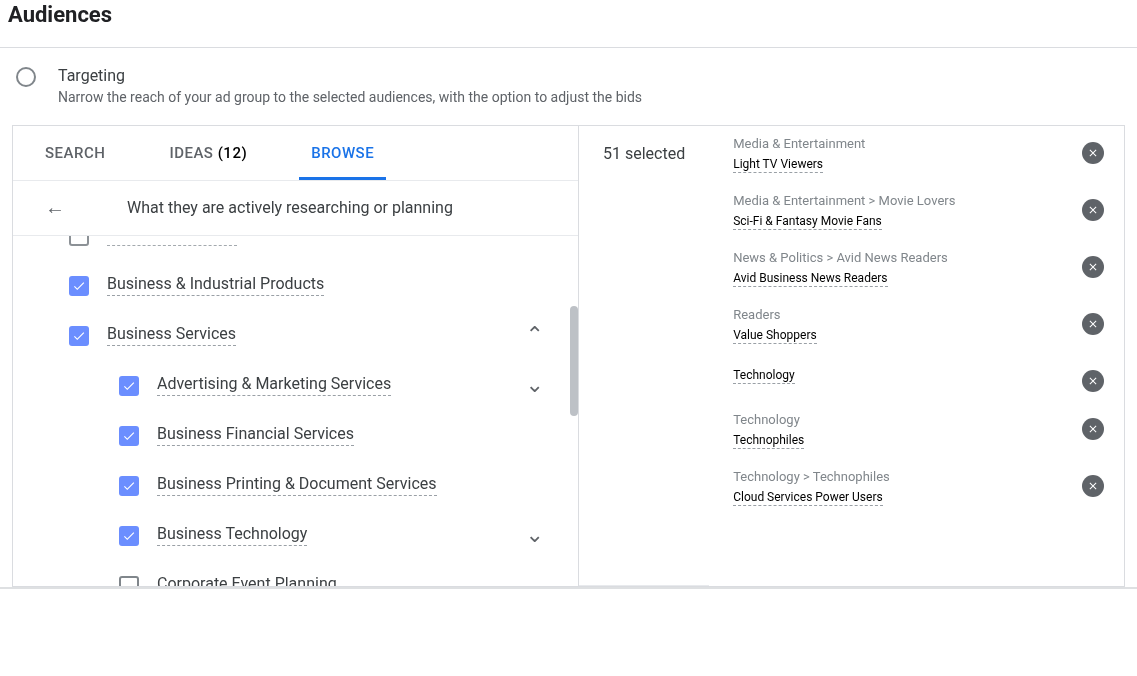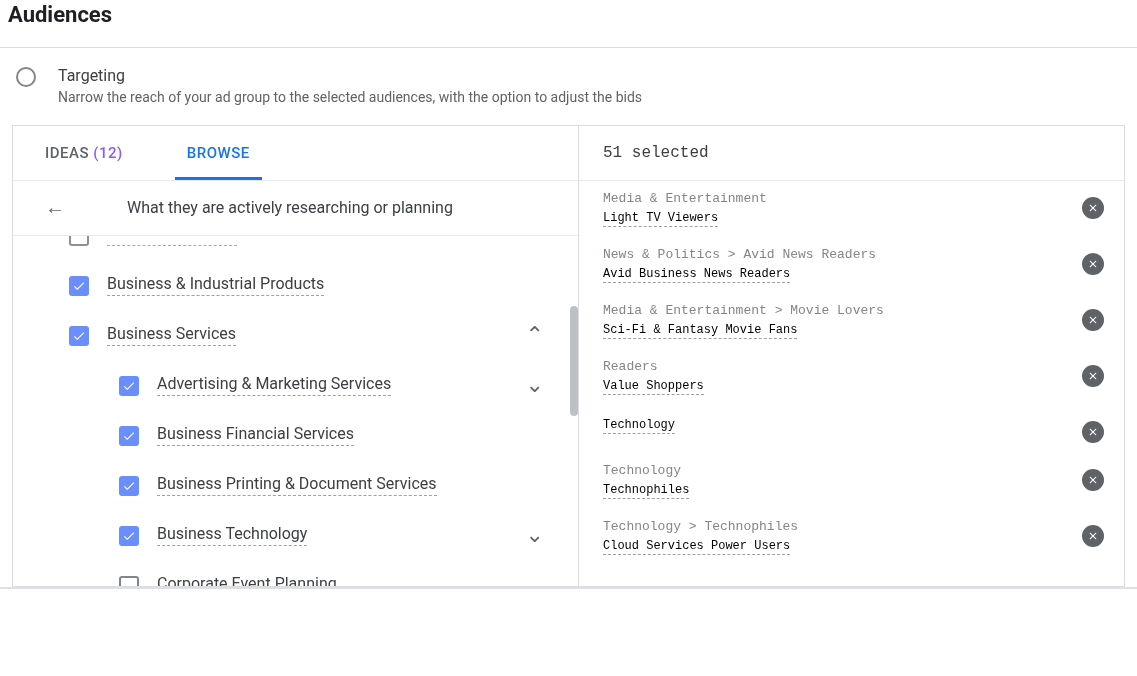--- a/index.html
+++ b/index.html
@@ -42,35 +42,35 @@
   }
 
   
   .panel {
     margin: 0 12px;
     border: 1px solid #dadce0;
     display: flex;
     height: 462px;
   }
   .left-col { width: 566px; border-right: 1px solid #dadce0; display: flex; flex-direction: column; }
-  .right-col { flex: 1; display: flex; flex-direction: column; font-family: Liberation Mono, monospace; }
+  .right-col { flex: 1; display: flex; flex-direction: row; }
 
   .tabs { display: flex; }
   .tab {
     padding: 18px 32px 18px;
     font-size: 15px; letter-spacing: 0.5px;
     font-weight: 500; color: #5f6368;
     position: relative; cursor: pointer;
   }
   .tab.active { color: #1a73e8; }
   .tab.active::after {
     content: ""; position: absolute; left: 20px; right: 20px; bottom: 0;
     height: 3px; background: #1a73e8;
   }
-  .tab .count { color: #8b5cf6; }
+  .tab .count { color: #000000; }
 
   .crumb-row {
     display: flex; align-items: center; gap: 18px;
     padding: 16px 28px 18px 32px;
     border-top: 1px solid #e8eaed;
     border-bottom: 1px solid #e8eaed;
   }
   .back-arrow { font-size: 20px; color: #5f6368; line-height: 1; }
   .crumb-text { font-size: 16px; color: #3c4043; margin-left: 44px; }
 
@@ -137,20 +137,21 @@
     <div class="radio-content">
       <div class="radio-title">Targeting</div>
       <div class="radio-desc">Narrow the reach of your ad group to the selected audiences, with the option to adjust the bids</div>
     </div>
   </div>
 </div>
 
 <div class="panel">
   <div class="left-col">
     <div class="tabs">
+      <div class="tab">SEARCH</div>
       <div class="tab">
         <span>IDEAS</span>
         <span class="count">(12)</span>
       </div>
       <div class="tab active">BROWSE</div>
     </div>
     <div class="crumb-row">
       <span class="back-arrow">←</span>
       <span class="crumb-text">What they are actively researching or planning</span>
     </div>
@@ -226,29 +227,29 @@
     <div class="sel-list" id="sel-list">
         <div class="sel-item">
           <div class="sel-text"><div class="path">Media &amp; Entertainment</div><div class="name">Light TV Viewers</div></div>
           <div class="remove-btn">
             <svg viewBox="0 0 24 24">
               <path fill="#fff" d="M19 6.41 17.59 5 12 10.59 6.41 5 5 6.41 10.59 12 5 17.59 6.41 19 12 13.41 17.59 19 19 17.59 13.41 12z"></path>
             </svg>
           </div>
         </div>
         <div class="sel-item">
+          <div class="sel-text"><div class="path">Media &amp; Entertainment &gt; Movie Lovers</div><div class="name">Sci-Fi &amp; Fantasy Movie Fans</div></div>
+          <div class="remove-btn">
+            <svg viewBox="0 0 24 24">
+              <path fill="#fff" d="M19 6.41 17.59 5 12 10.59 6.41 5 5 6.41 10.59 12 5 17.59 6.41 19 12 13.41 17.59 19 19 17.59 13.41 12z"></path>
+            </svg>
+          </div>
+        </div>
+        <div class="sel-item">
           <div class="sel-text"><div class="path">News &amp; Politics &gt; Avid News Readers</div><div class="name">Avid Business News Readers</div></div>
-          <div class="remove-btn">
-            <svg viewBox="0 0 24 24">
-              <path fill="#fff" d="M19 6.41 17.59 5 12 10.59 6.41 5 5 6.41 10.59 12 5 17.59 6.41 19 12 13.41 17.59 19 19 17.59 13.41 12z"></path>
-            </svg>
-          </div>
-        </div>
-        <div class="sel-item">
-          <div class="sel-text"><div class="path">Media &amp; Entertainment &gt; Movie Lovers</div><div class="name">Sci-Fi &amp; Fantasy Movie Fans</div></div>
           <div class="remove-btn">
             <svg viewBox="0 0 24 24">
               <path fill="#fff" d="M19 6.41 17.59 5 12 10.59 6.41 5 5 6.41 10.59 12 5 17.59 6.41 19 12 13.41 17.59 19 19 17.59 13.41 12z"></path>
             </svg>
           </div>
         </div>
         <div class="sel-item">
           <div class="sel-text"><div class="path">Readers</div><div class="name">Value Shoppers</div></div>
           <div class="remove-btn">
             <svg viewBox="0 0 24 24">

